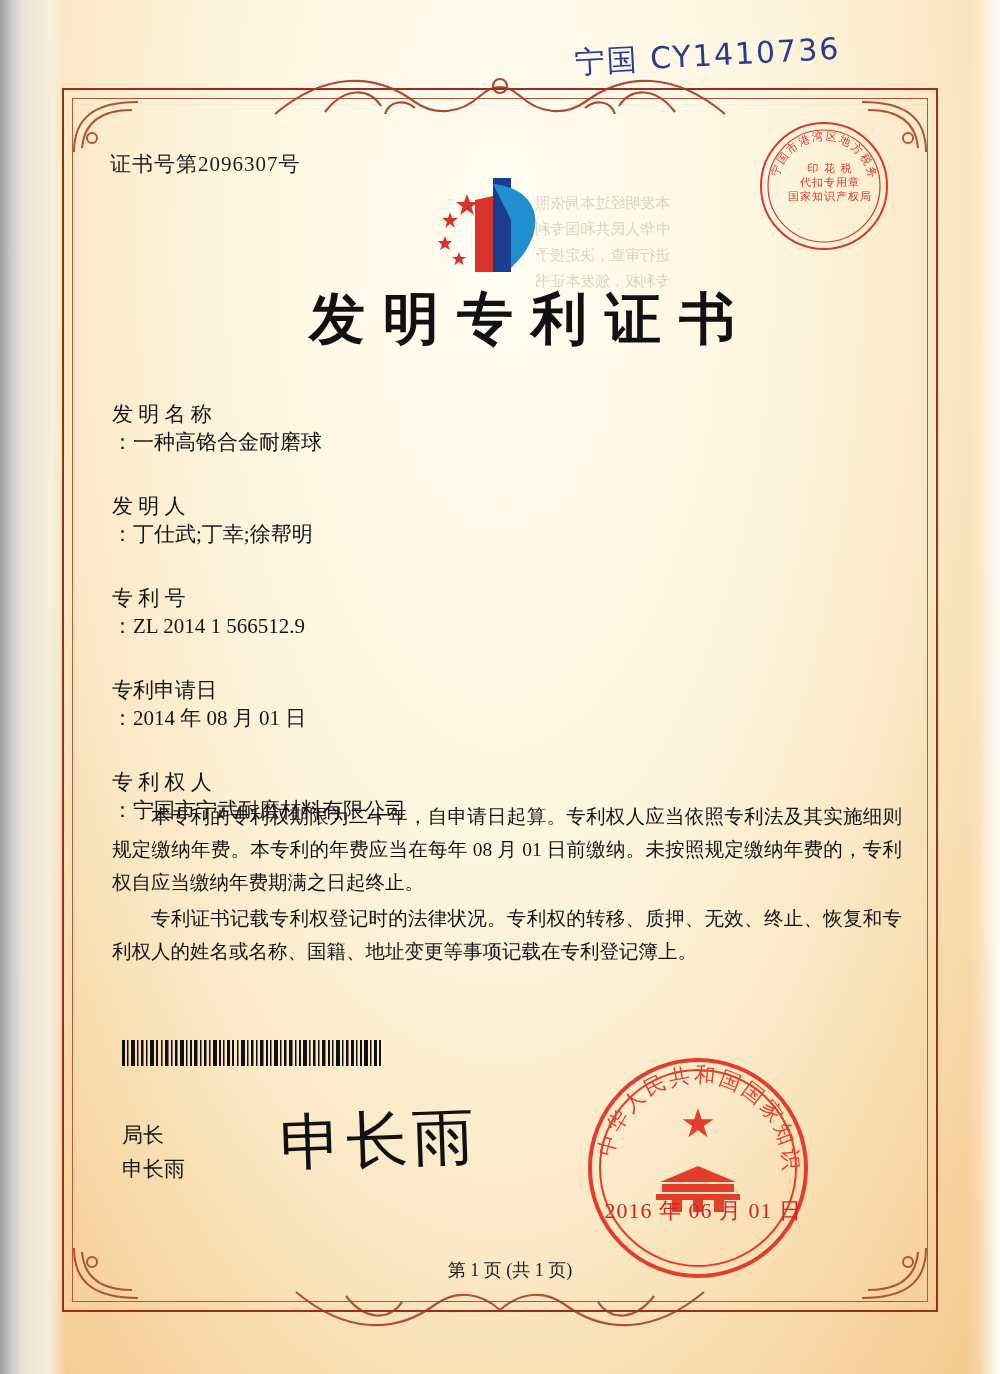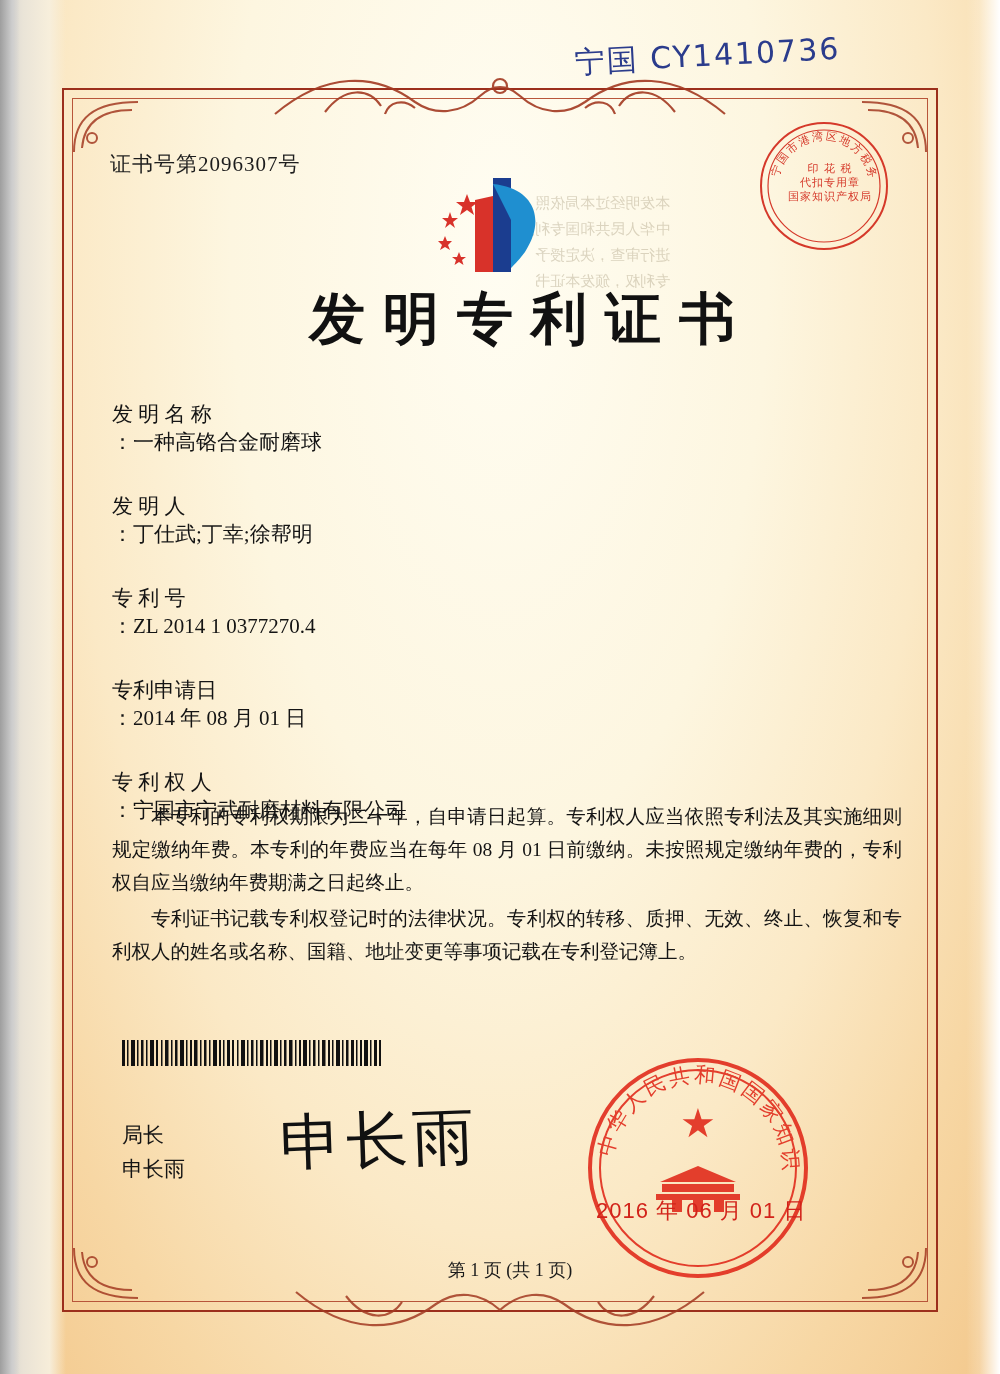--- a/index.html
+++ b/index.html
@@ -114,24 +114,23 @@
   }
   #seal .star{
     position:absolute;left:50%;top:42px;transform:translateX(-50%);
     color:#e02718;font-size:40px;line-height:40px;
   }
   #seal .gate{
     position:absolute;left:50%;top:92px;transform:translateX(-50%);
     width:92px;height:58px;
   }
   #sealdate{
-    position:absolute;left:590px;top:1196px;width:212px;text-align:left;
+    position:absolute;left:590px;top:1196px;width:212px;text-align:right;
     color:#d2231a;font-size:22px;letter-spacing:1px;
-    font-family:Liberation Sans, sans-serif;
-    margin-left:6px;
+    font-family:Liberation Serif, serif;
   }
   
   #pagefoot{
     position:absolute;left:0;right:0;top:1258px;text-align:center;
     font-size:18px;color:#1b1b1b;padding-left:20px;
   }
   
   .ghost{
     position:absolute;color:#b9ae93;opacity:.5;font-size:15px;line-height:26px;
     transform:scaleX(-1);
@@ -242,21 +241,21 @@
     <div class="field">
       <span class="lbl">发 明 名 称</span>
       <span class="val">：一种高铬合金耐磨球</span>
     </div>
     <div class="field">
       <span class="lbl">发 明 人</span>
       <span class="val">：丁仕武;丁幸;徐帮明</span>
     </div>
     <div class="field">
       <span class="lbl">专 利 号</span>
-      <span class="val">：ZL 2014 1 0377270.4</span>
+      <span class="val">：ZL 2014 1 566512.9</span>
     </div>
     <div class="field">
       <span class="lbl">专利申请日</span>
       <span class="val">：2014 年 08 月 01 日</span>
     </div>
     <div class="field">
       <span class="lbl">专 利 权 人</span>
       <span class="val">：宁国市宁武耐磨材料有限公司</span>
     </div>
   </div>

